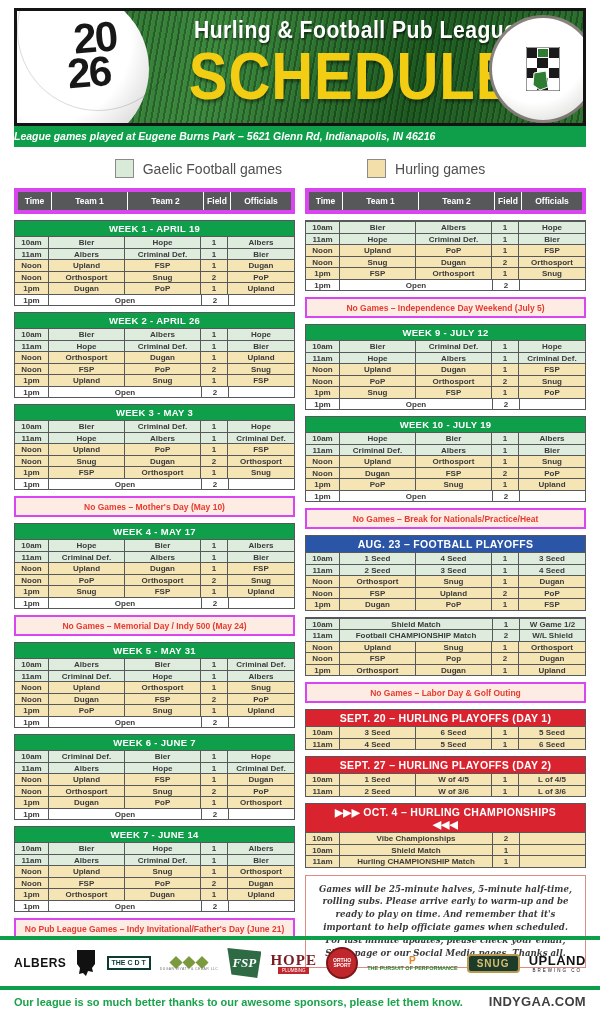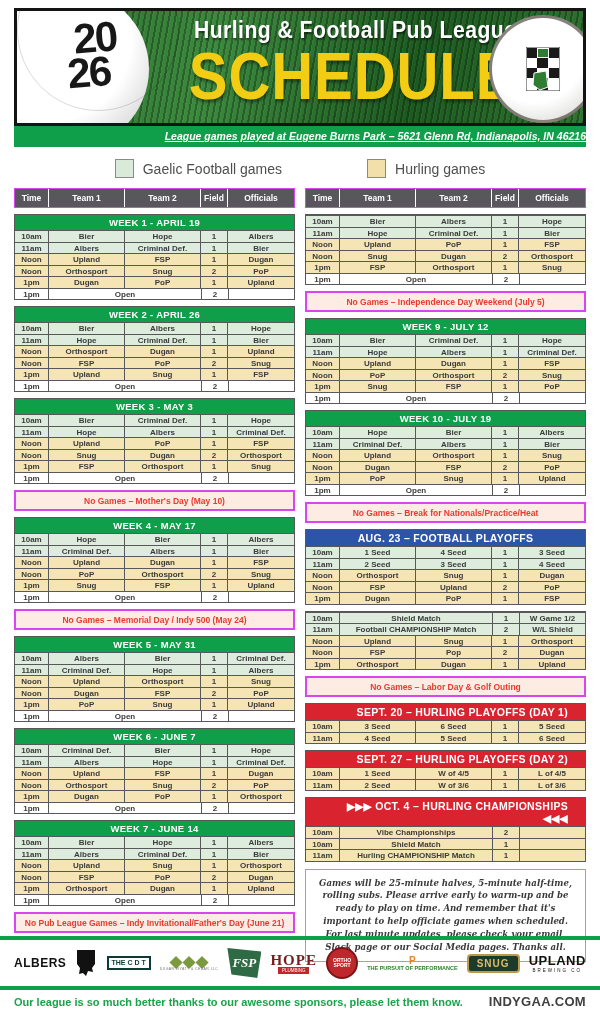--- a/index.html
+++ b/index.html
@@ -20,48 +20,48 @@
     font-weight:800; font-size:42px; line-height:.82; letter-spacing:-2px; }
   .year .y2 { display:block; margin-left:-9px; }
   .banner-titles { position:absolute; left:150px; right:52px; top:6px; text-align:right; }
   .banner-title1 { color:#fff; font-weight:800; font-size:23px; letter-spacing:.5px;
     transform:scaleX(.92); transform-origin:center; text-shadow:1px 2px 2px rgba(0,0,0,.55); white-space:nowrap; }
   .banner-title2 { color:#f3cd14; font-weight:800; font-size:66px; line-height:.95; letter-spacing:1px;
     transform:scale(.88,1.02); transform-origin:center top; text-shadow:1px 3px 3px rgba(0,0,0,.4); white-space:nowrap; }
   .ball-right { position:absolute; right:-14px; top:4px; width:108px; height:108px; border-radius:50%;
     background:radial-gradient(circle at 42% 35%, #ffffff 0 55%, #e8e8e6 75%, #c2c2bf 100%);
     border:3px solid rgba(40,30,20,.55); display:flex; align-items:center; justify-content:center; }
-  .addr-bar { margin:0 14px; background:#0f9e49; color:#fff; text-align:right;
-    font-style:italic; font-weight:700; font-size:10.5px; padding:4px 0 5px;text-decoration:underline; }
+  .addr-bar { margin:0 14px; background:#0f9e49; color:#fff; text-align:left;
+    font-style:italic; font-weight:700; font-size:10.5px; padding:4px 0 5px; }
 
   
   .legend { display:flex; justify-content:center; gap:85px; margin:12px 0 10px; }
   .legend-item { display:flex; align-items:center; gap:9px; }
   .swatch { width:19px; height:19px; border:1px solid #8a8a8a; }
   .swatch.football { background:#d9ead9; }
   .swatch.hurling { background:#f2dfa9; }
   .legend-label { color:#4f4f4f; font-size:14px; }
 
   
   .cols { display:flex; gap:10px; margin:0 14px; align-items:flex-start; }
   .col { width:281px; }
 
-  .colhead { display:flex; background:#57585a; border:1px solid #d946ef;justify-content:flex-end; }
+  .colhead { display:flex; background:#57585a; border:4px solid #d946ef;justify-content:flex-end; }
   .colhead .hc { color:#fff; font-weight:700; font-size:8.5px; text-align:center; padding:4px 0;
     border-left:1px solid #ffffff; }
   .colhead .hc:first-child { border-left:none; }
 
   .hc-time { flex:0 0 33px; } .hc-team { flex:0 0 76px; } .hc-field { flex:0 0 27px; } .hc-off { flex:1; }
 
   .tbl { border:1.5px solid #57585a; margin-top:6px; background:#fff; }
   .tbl-title { color:#fff; font-weight:700; font-size:9.5px; text-align:center; padding:2px 17px;
     letter-spacing:.3px; }
   .tbl-title.green { background:#0f9e49; }
   .tbl-title.blue  { background:#2b55a7; font-size:10.5px; }
-  .tbl-title.red   { background:#d9232e; font-size:10.5px;text-align:right; }
+  .tbl-title.red   { background:#d9232e; font-size:10.5px; }
   .row { display:flex; }
   .row .c { font-weight:700; font-size:8px; color:#3b3b3b; text-align:center; line-height:11.5px;
     height:11.5px; border-top:1px solid #57585a; border-left:1px solid #57585a; overflow:hidden; white-space:nowrap; }
   .row .c:first-child { border-left:none; }
   .c-time { flex:0 0 33px; } .c-team { flex:0 0 76px; } .c-field { flex:0 0 27px; } .c-off { flex:1; }
   .c-span { flex:0 0 153px; }
   .row.football .c { background:#ddecdc; }
   .row.hurling .c { background:#f5e4b4; }
   .row.open .c { background:#fff; }
 

